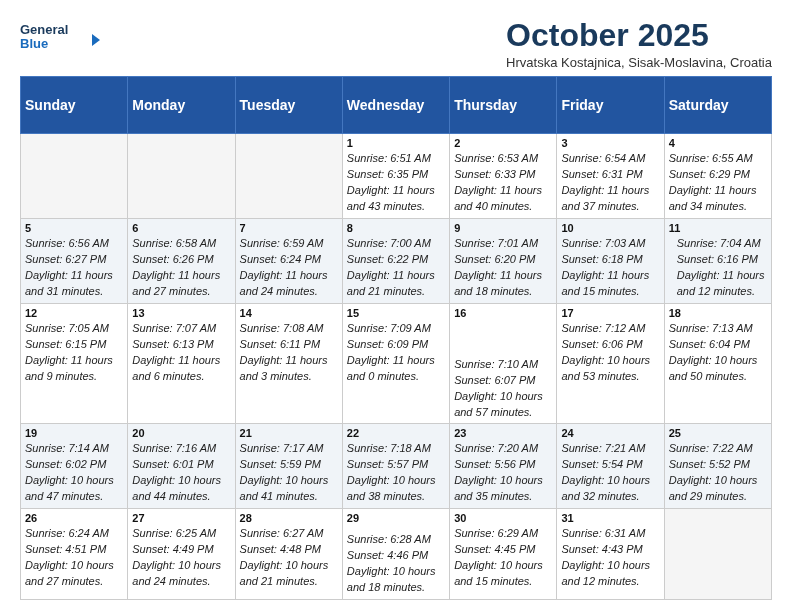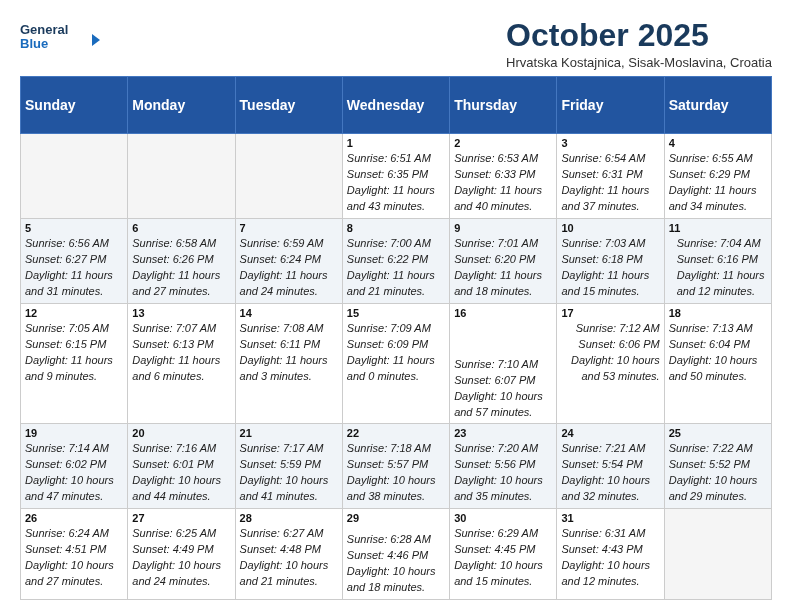--- a/index.html
+++ b/index.html
@@ -232,21 +232,21 @@
           </td>
           <td>
             <span class="day-number">16</span>
             <div class="day-info" style="white-space: pre-line; margin-top: 38px;">Sunrise: 7:10 AM
 Sunset: 6:07 PM
 Daylight: 10 hours
 and 57 minutes.</div>
           </td>
           <td>
             <span class="day-number">17</span>
-            <div class="day-info" style="white-space: pre-line; text-align: right;">Sunrise: 7:12 AM
+            <div class="day-info" style="white-space: pre-line;">Sunrise: 7:12 AM
 Sunset: 6:06 PM
 Daylight: 10 hours
 and 53 minutes.</div>
           </td>
           <td>
             <span class="day-number">18</span>
             <div class="day-info" style="white-space: pre-line;">Sunrise: 7:13 AM
 Sunset: 6:04 PM
 Daylight: 10 hours
 and 50 minutes.</div>

